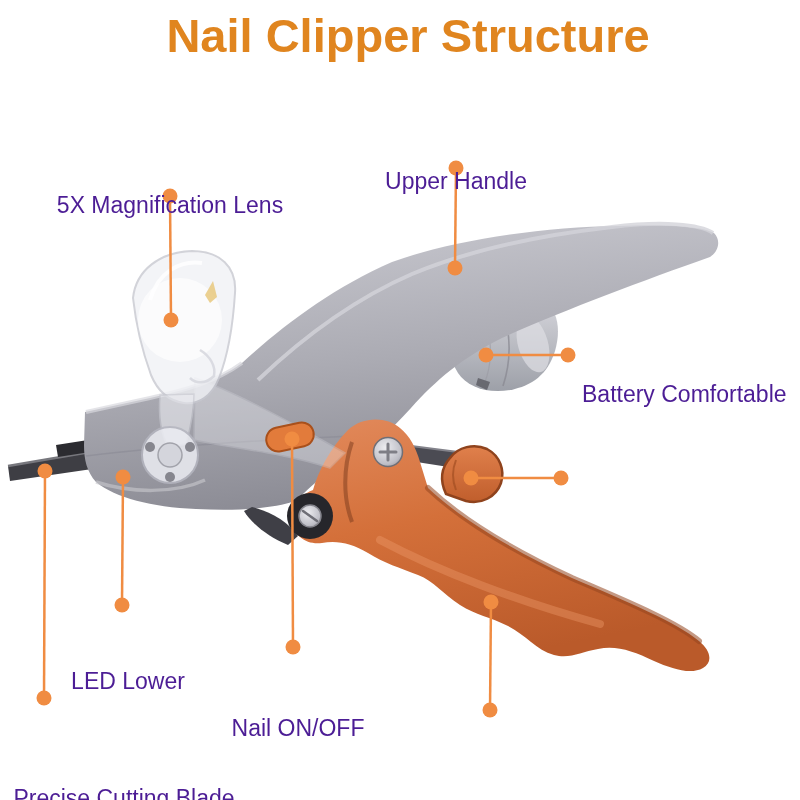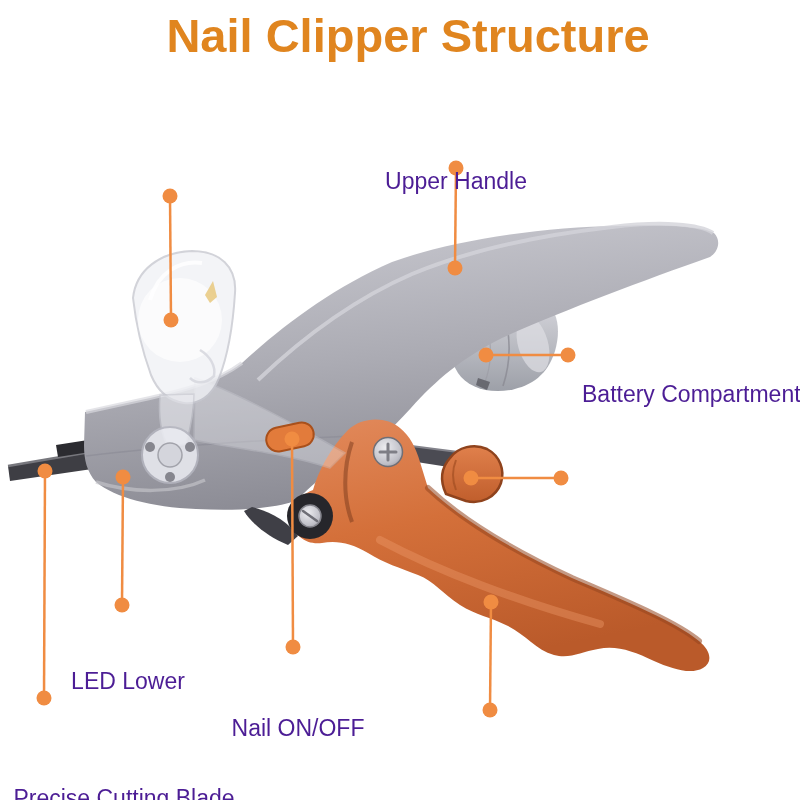--- a/index.html
+++ b/index.html
@@ -190,24 +190,25 @@
       <line x1="45" y1="471" x2="44" y2="698" stroke-width="2.5"></line>
       <circle cx="45" cy="471" r="7.5" stroke="none"></circle>
       <circle cx="44" cy="698" r="7.5" stroke="none"></circle>
 
       <line x1="491" y1="602" x2="490" y2="710" stroke-width="2.5"></line>
       <circle cx="491" cy="602" r="7.5" stroke="none"></circle>
       <circle cx="490" cy="710" r="7.5" stroke="none"></circle>
     </g>
   </svg>
 
+  <div class="label" style="left:170px;top:167px">5X Magnification Lens</div>
 
   <div class="label" style="left:456px;top:143px">Upper Handle</div>
 
-  <div class="label left-anchor" style="left:582px;top:356px">Battery Compartment</div>
+  <div class="label left-anchor" style="left:582px;top:356px">Battery Comfortable</div>
 
 
   <div class="label" style="left:128px;top:643px">LED Lower</div>
 
   <div class="label" style="left:298px;top:690px">Nail ON/OFF</div>
 
   <div class="label two-36" style="left:124px;top:760px">
     <div>Precise Cutting Blade</div>
   </div>
 

